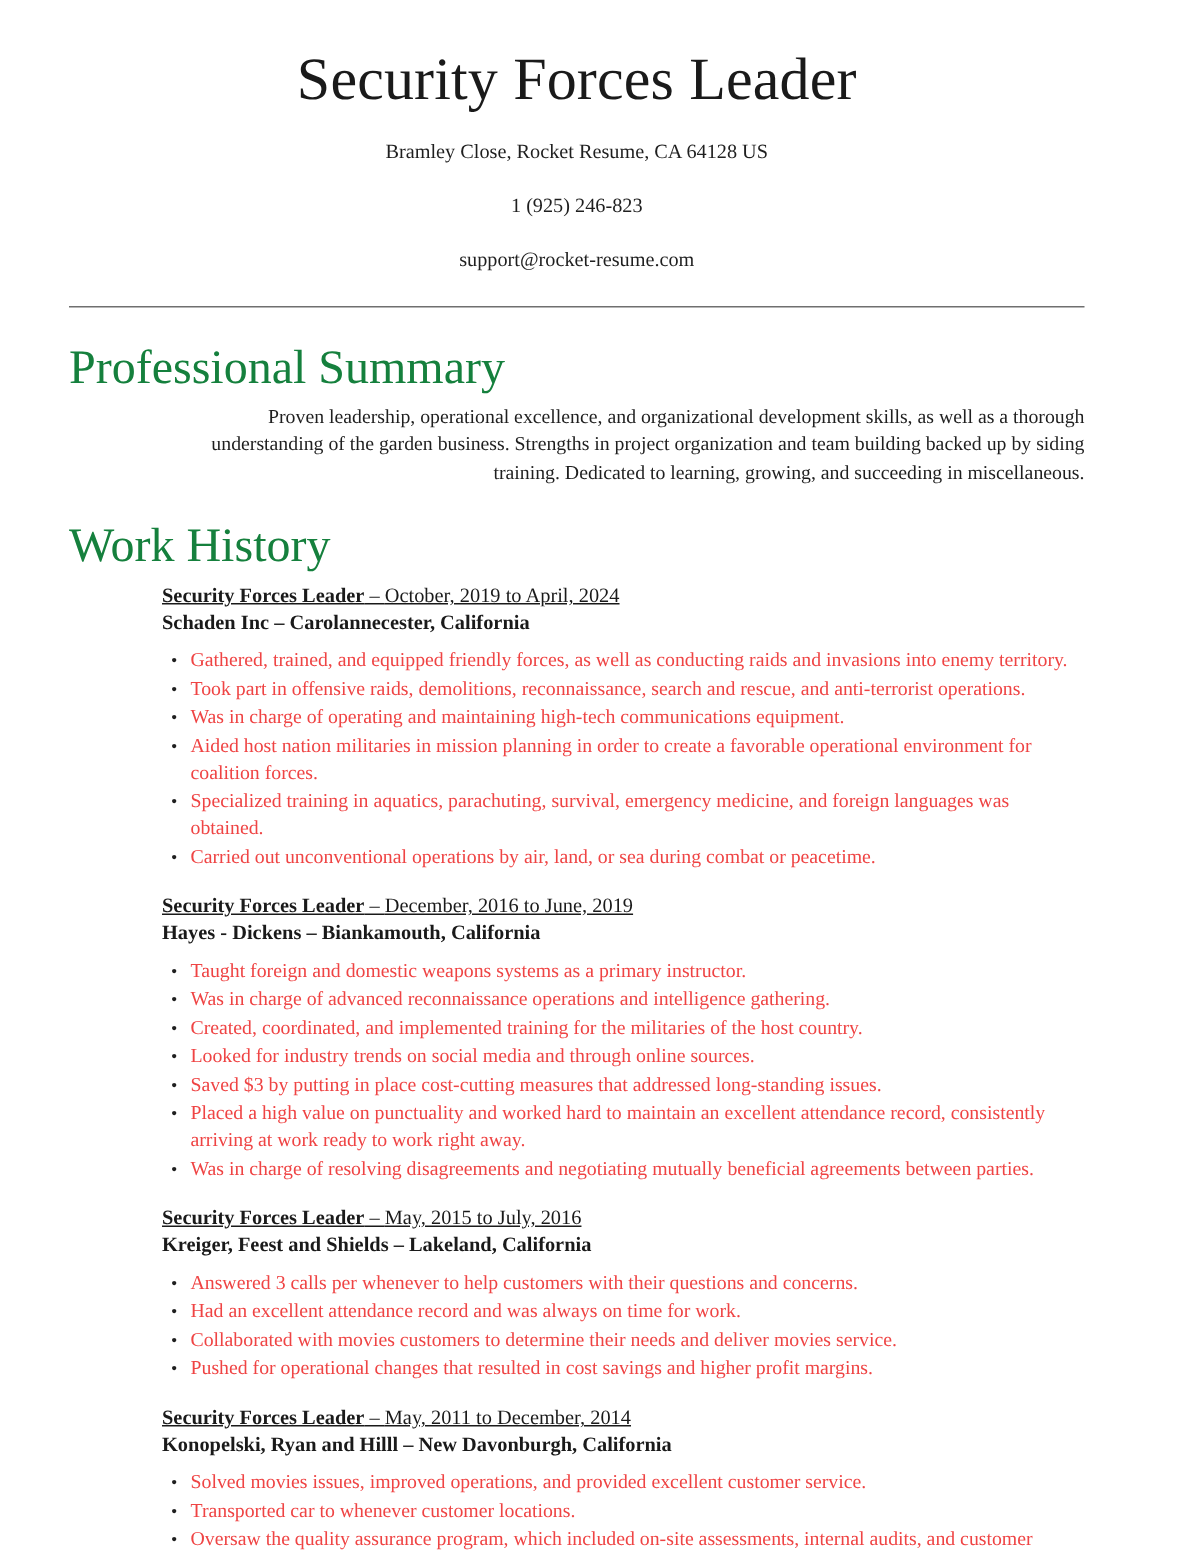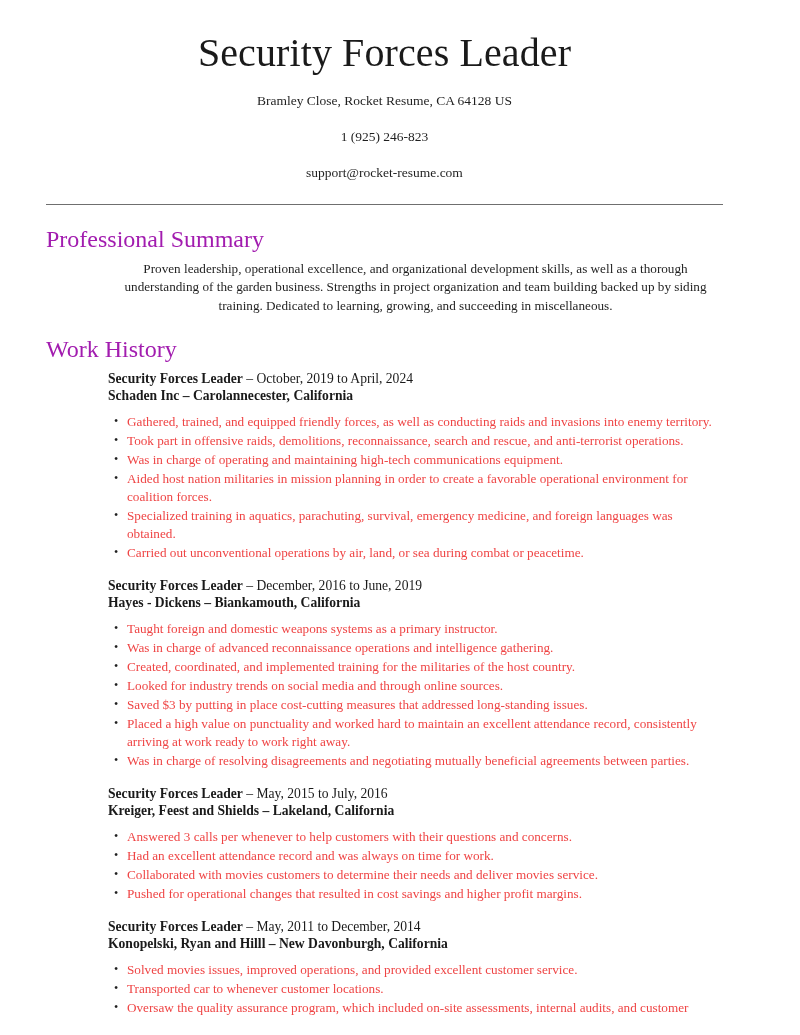--- a/index.html
+++ b/index.html
@@ -53,50 +53,51 @@
     margin: 21px 45px 0 45px;
     height: 0;
   }
 
   
   .section {
     margin: 0;
   }
   .section-title {
     font-family: "Liberation Serif", "DejaVu Serif", serif;
-    font-size: 24px;
+    font-size: 32px;
     font-weight: 400;
     line-height: 1.15;
-    color: #a21caf;
+    color: #15803d;
     margin: 0;
     padding: 21px 0 6px 45px;
   }
   .section-body {
     padding-left: 107px;
     padding-right: 45px;
   }
 
   .summary-text {
     font-size: 13.2px;
     line-height: 18.5px;
     color: #1f1f1f;
     margin: 0;
-    text-align: center;
+    text-align: right;
   }
 
   
   .job {
     margin-bottom: 0;
     padding-bottom: 14px;
   }
   .job-heading {
     font-size: 13.6px;
     line-height: 17.5px;
     color: #1a1a1a;
     margin: 0;
+    text-decoration: underline;
   }
   .job-title {
     font-weight: 700;
   }
   .job-dates {
     font-weight: 400;
   }
   .job-company {
     font-size: 13.6px;
     line-height: 17.5px;

